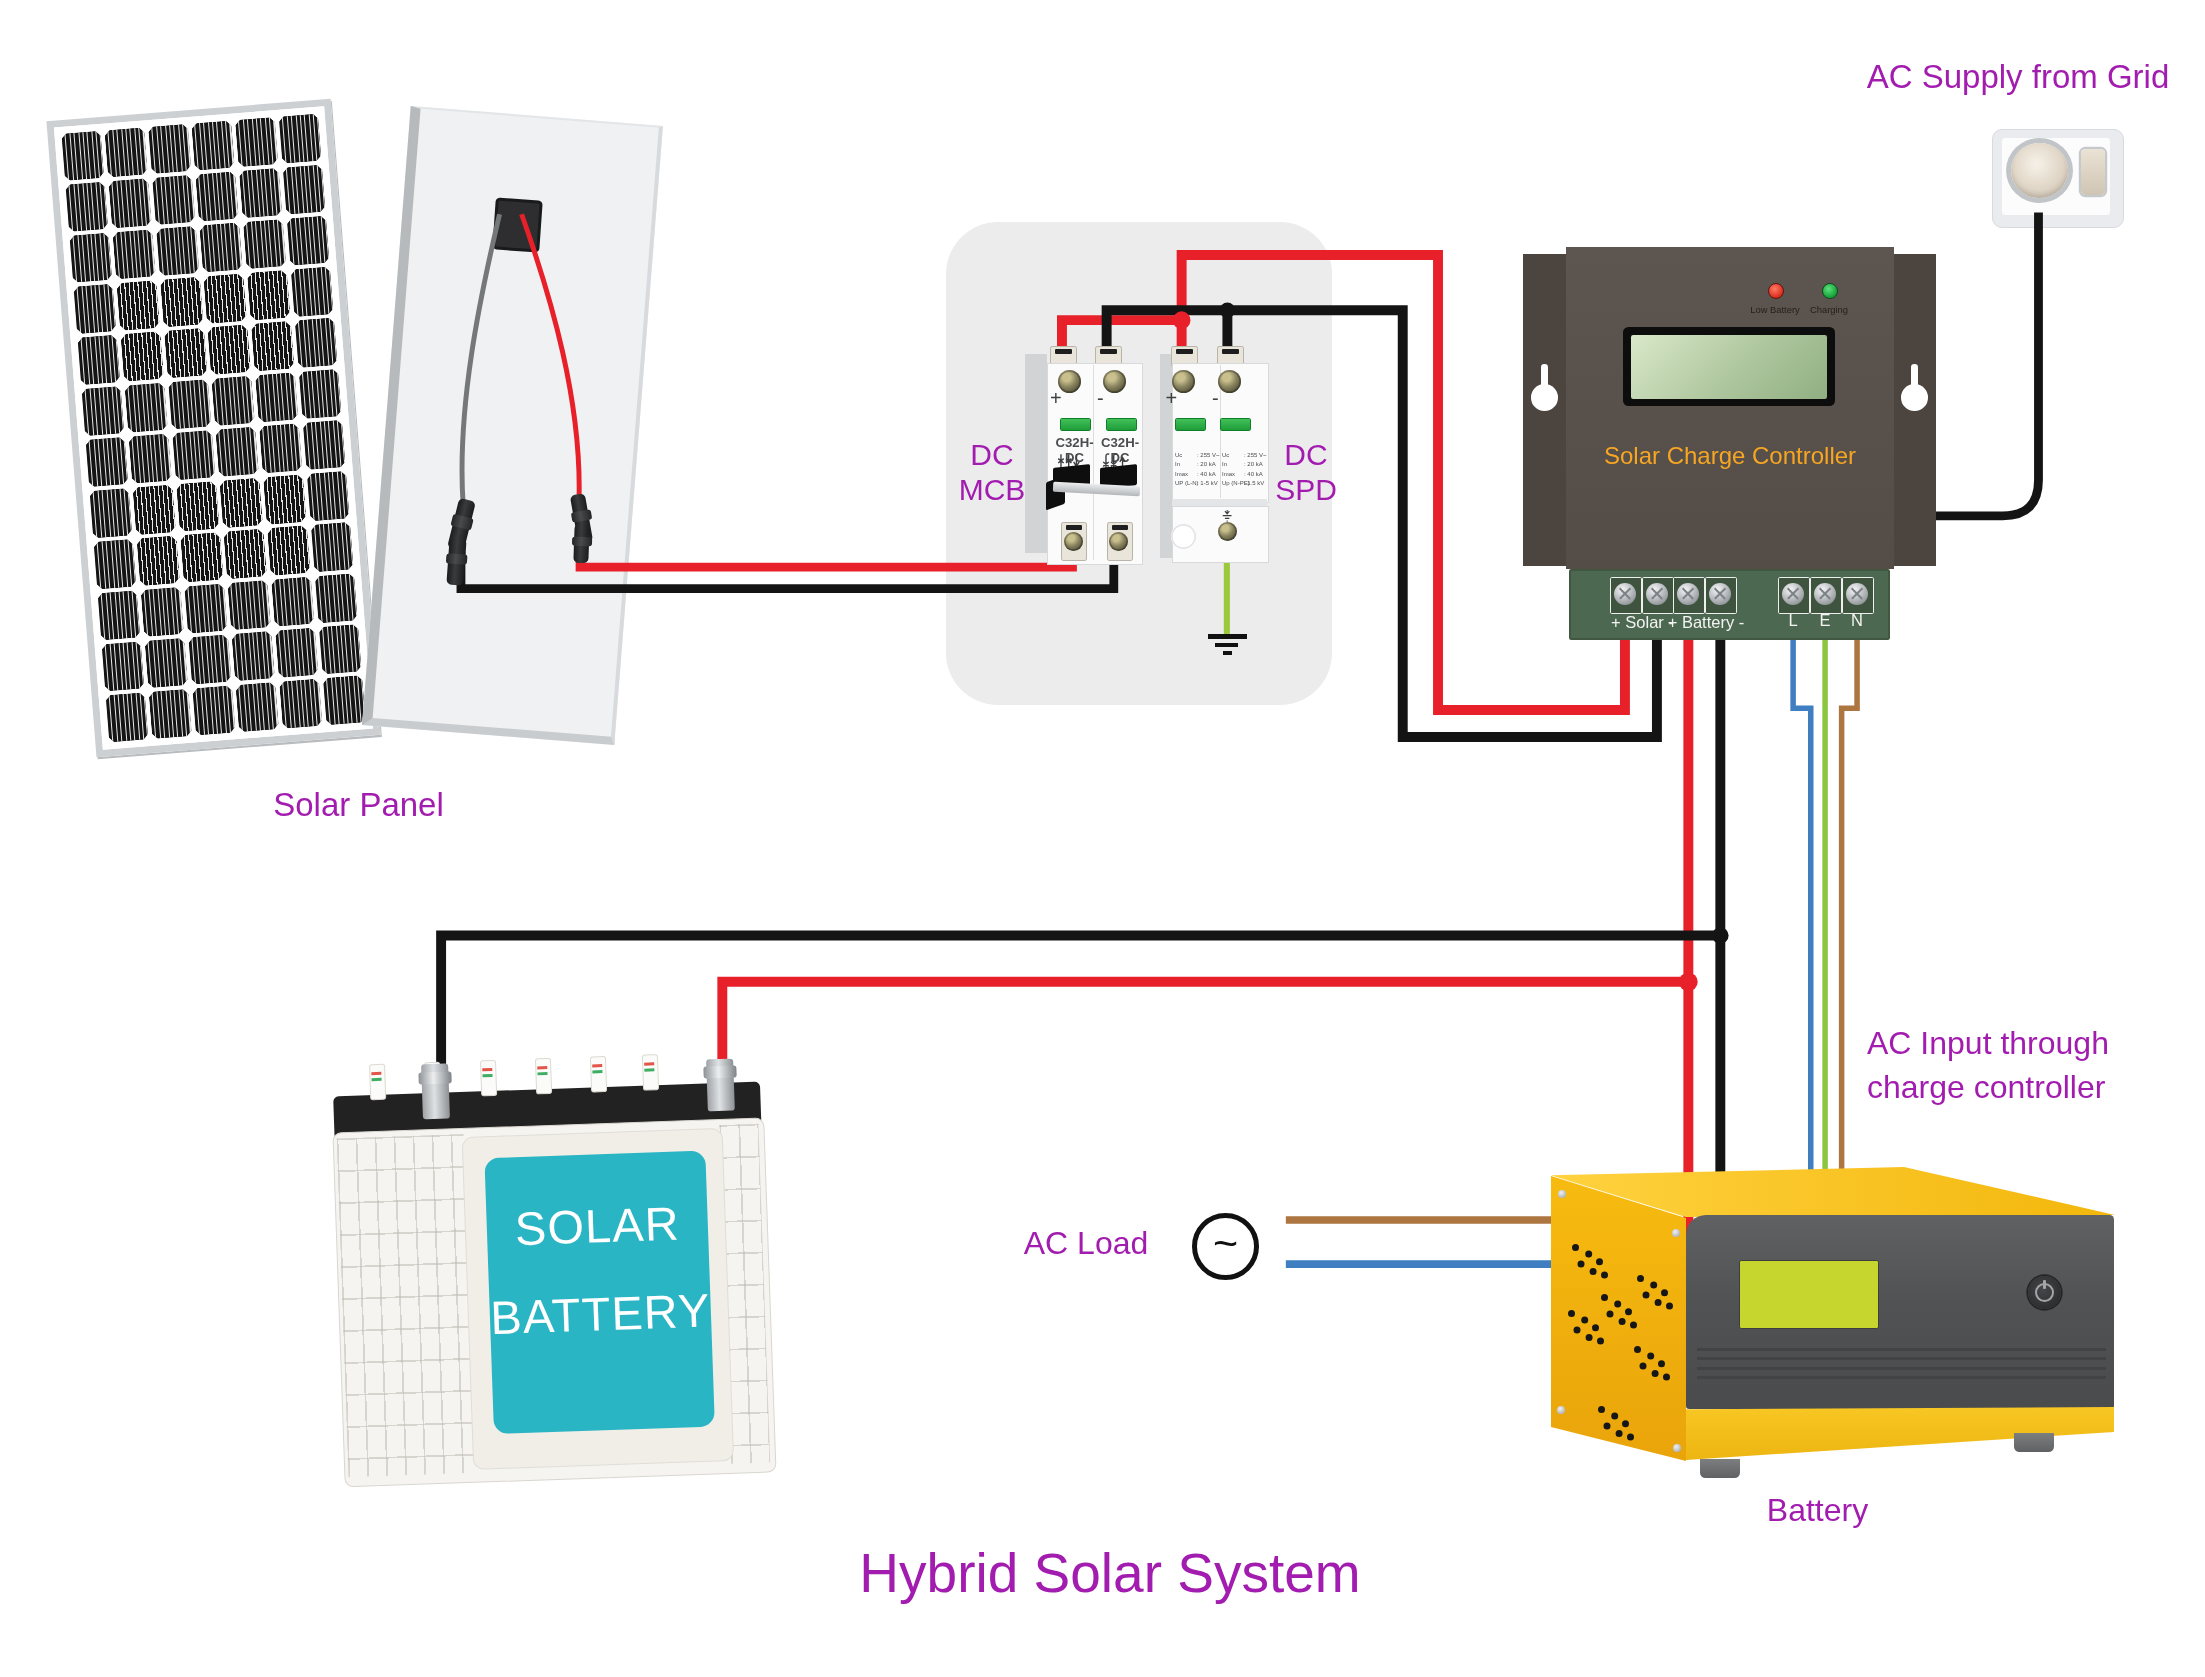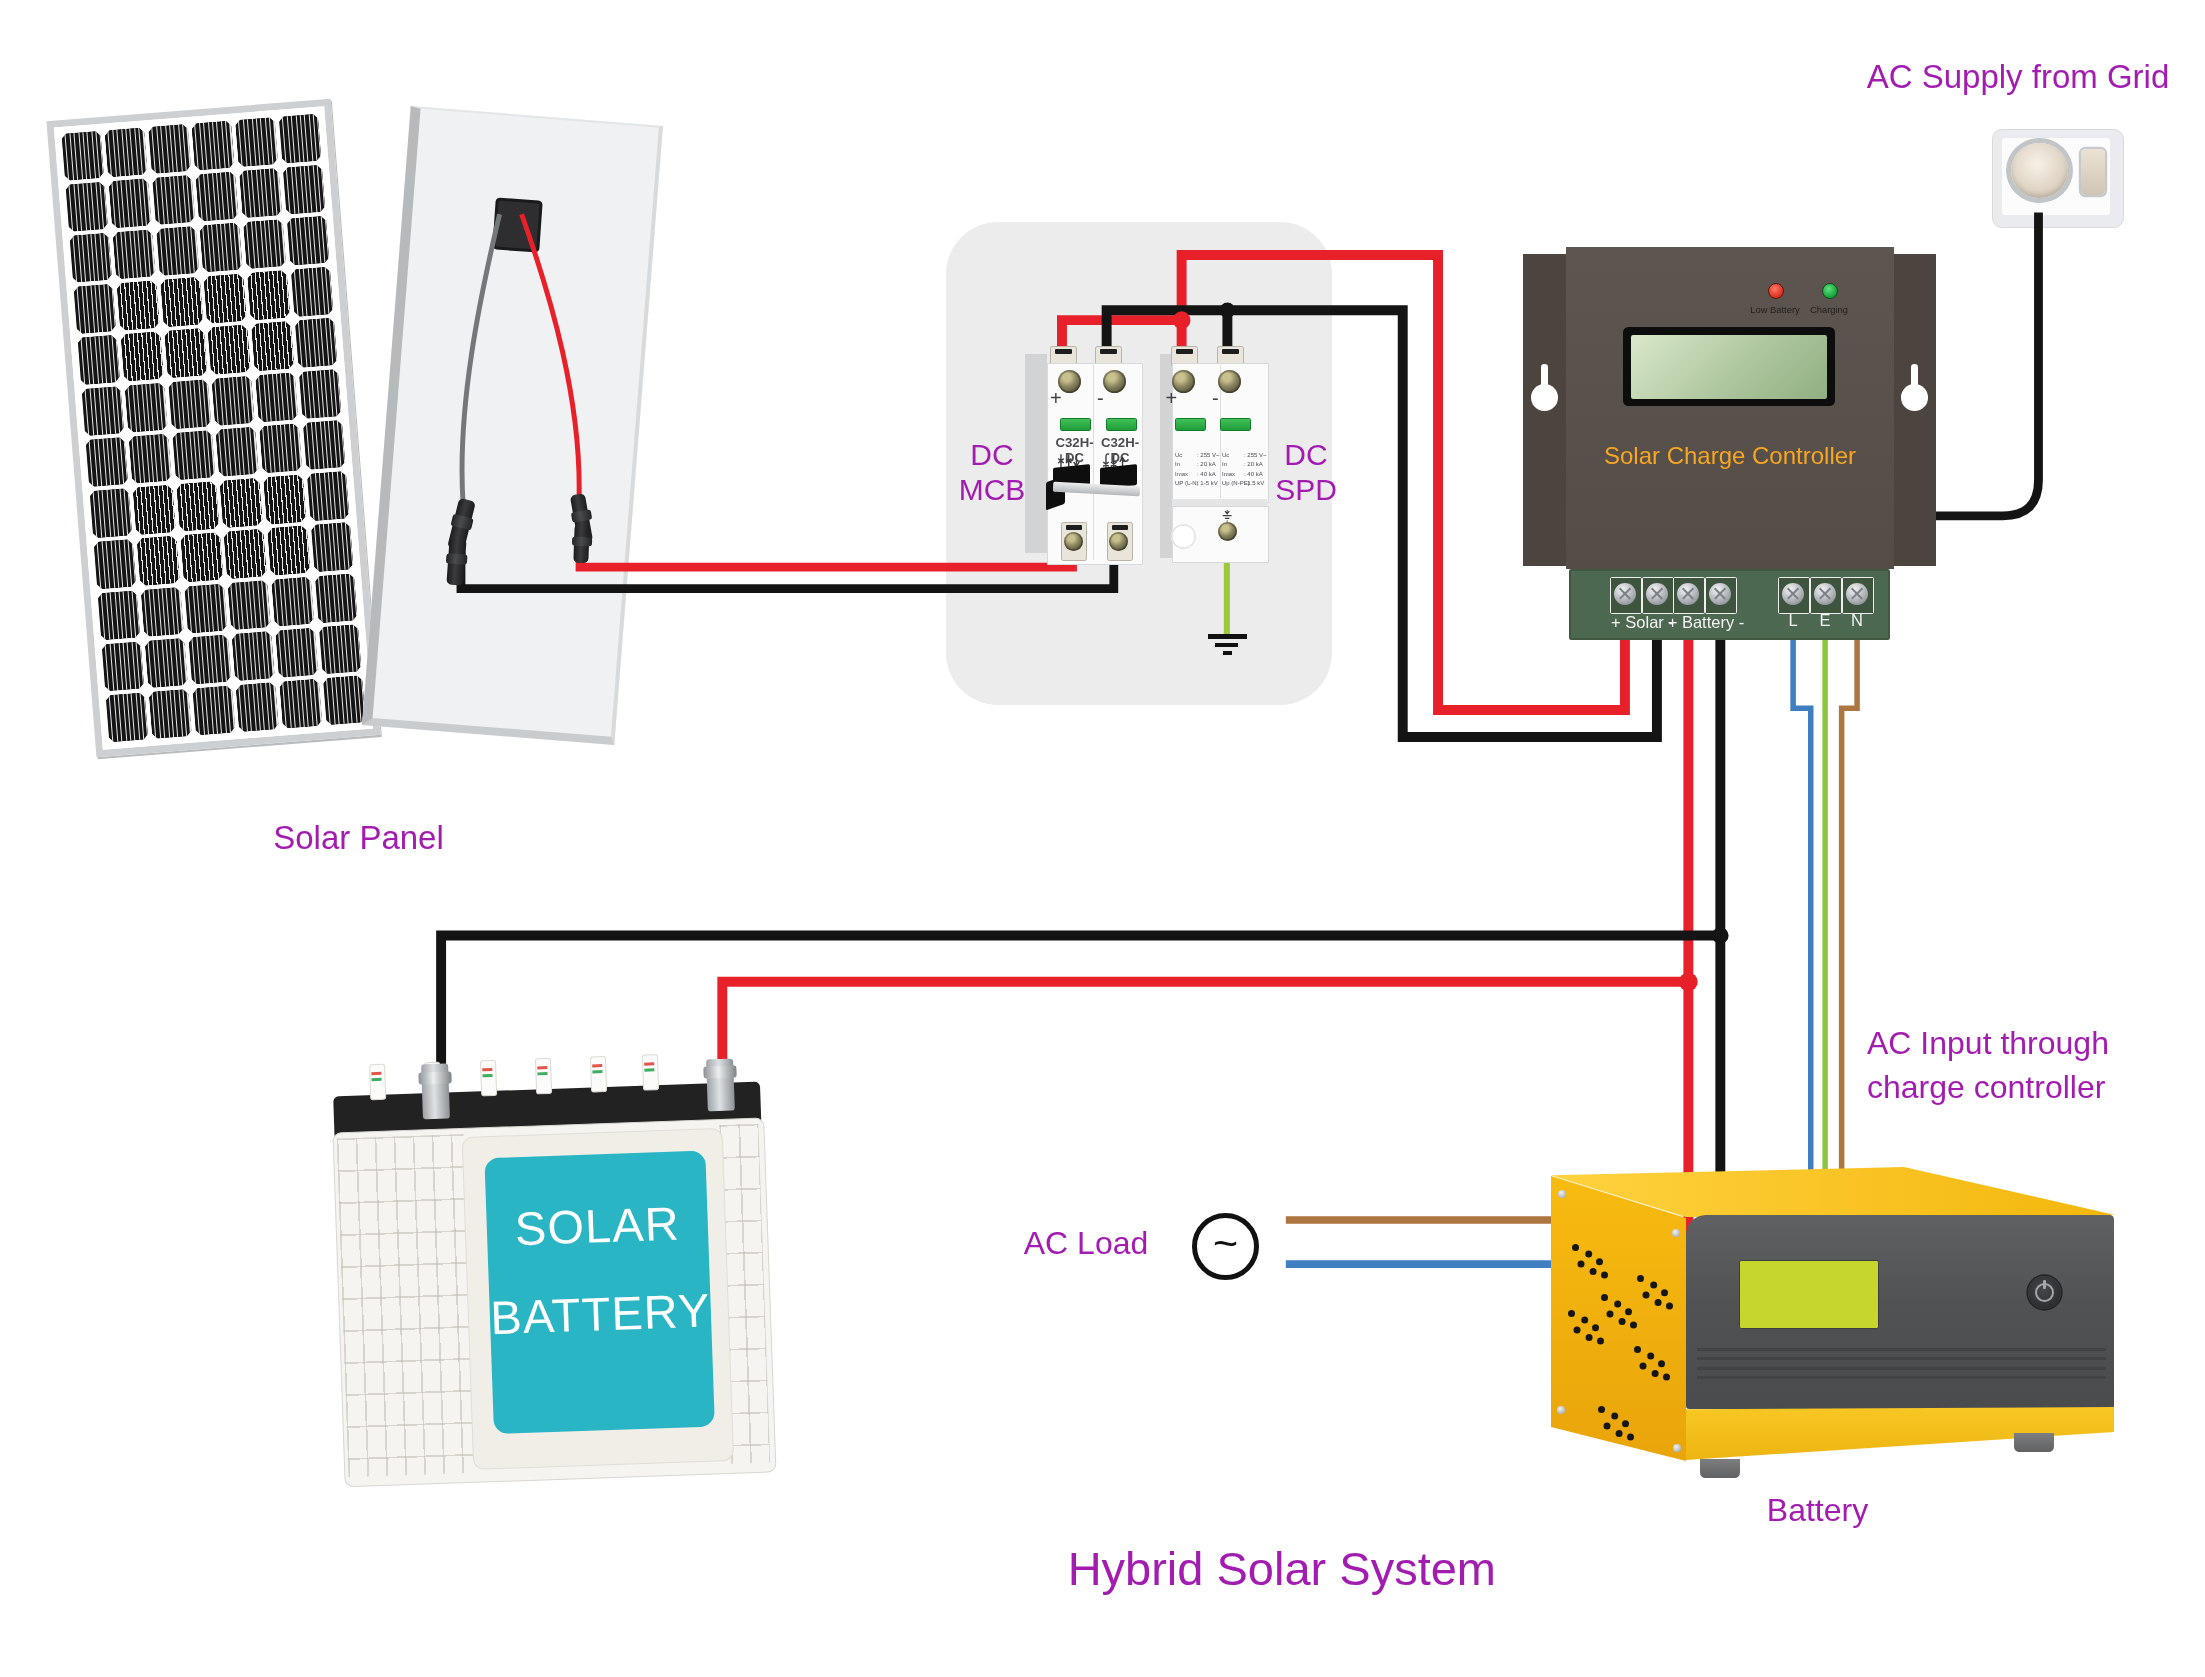--- a/index.html
+++ b/index.html
@@ -114,21 +114,21 @@
   .pwr::before{content:"";position:absolute;left:6.6px;top:6.6px;width:15.4px;height:15.4px;border:2.2px solid #a3a5a7;border-radius:50%;}
   .pwr::after{content:"";position:absolute;left:15px;top:4.4px;width:2.8px;height:8.8px;background:#a3a5a7;border-radius:1.1px;}
   .grooves{left:1697px;top:1348px;width:409px;height:32px;
     background:repeating-linear-gradient(180deg,#424345 0 2.8px,transparent 2.8px 9.4px);}
   .cluster{width:39px;height:39px;}
   .cluster::before{content:"";position:absolute;left:3.3px;top:3.3px;width:7.2px;height:7.2px;border-radius:50%;background:#161616;
     box-shadow:13.2px 6.6px 0 #161616,24px 14.3px 0 #161616,5.5px 16.5px 0 #161616,17.6px 24px 0 #161616,29px 27.6px 0 #161616;}
   .iscrew{width:7.7px;height:7.7px;border-radius:50%;background:radial-gradient(circle at 40% 35%,#f0f1f2,#9b9ea1);}
 
   
-  .big-title{font-size:47px;text-align:right;}
+  .big-title{font-size:55px;}
   .sec-label{font-size:33px;}
   .sub-label{font-size:30px;line-height:35px;}
 </style>
 </head>
 <body>
 
 <div class="stage">
 
   <div class="abs bg panel-front">
     <div class="cell-grid">
@@ -410,21 +410,21 @@
     </div>
   <div class="abs fg iscrew" style="left:1558px;top:1190px;"></div>
   <div class="abs fg iscrew" style="left:1672px;top:1229px;"></div>
   <div class="abs fg iscrew" style="left:1557px;top:1406px;"></div>
   <div class="abs fg iscrew" style="left:1673px;top:1444px;"></div>
 
   <div class="abs fg" style="left:1192px;top:1213px;width:57px;height:57px;border:5px solid #111;border-radius:50%;background:#fff;">
     <div class="abs" style="left:0;top:1.1px;width:57px;text-align:center;font-size:43px;color:#111;">~</div>
   </div>
 
-  <div class="abs lbl sec-label" style="left:193px;top:786px;width:331px;margin-top:33px;">Solar Panel</div>
+  <div class="abs lbl sec-label" style="left:193px;top:786px;width:331px;">Solar Panel</div>
   <div class="abs lbl sec-label" style="left:1836px;top:58px;width:364px;">AC Supply from Grid</div>
   <div class="abs lbl sub-label" style="left:937px;top:437px;width:110px;">
     <div>DC</div>
     <div>MCB</div>
   </div>
   <div class="abs lbl sub-label" style="left:1251px;top:437px;width:110px;">
     <div>DC</div>
     <div>SPD</div>
   </div>
   <div class="abs lbl" style="left:998px;top:1225px;width:176px;font-size:32px;">AC Load</div>

